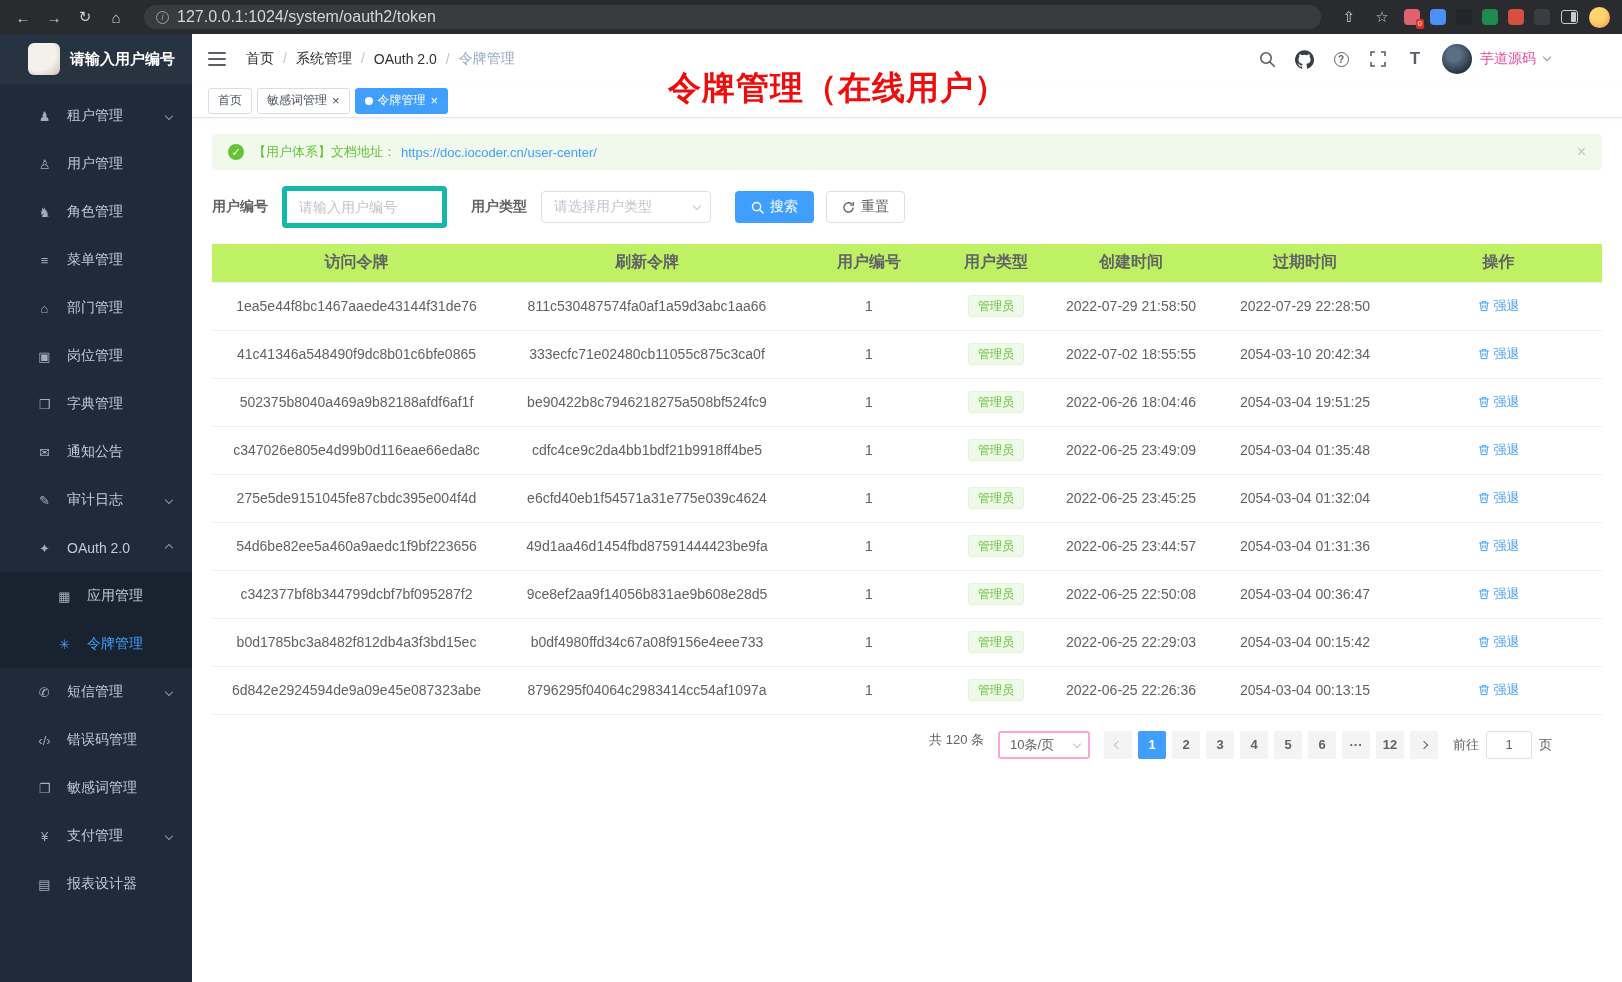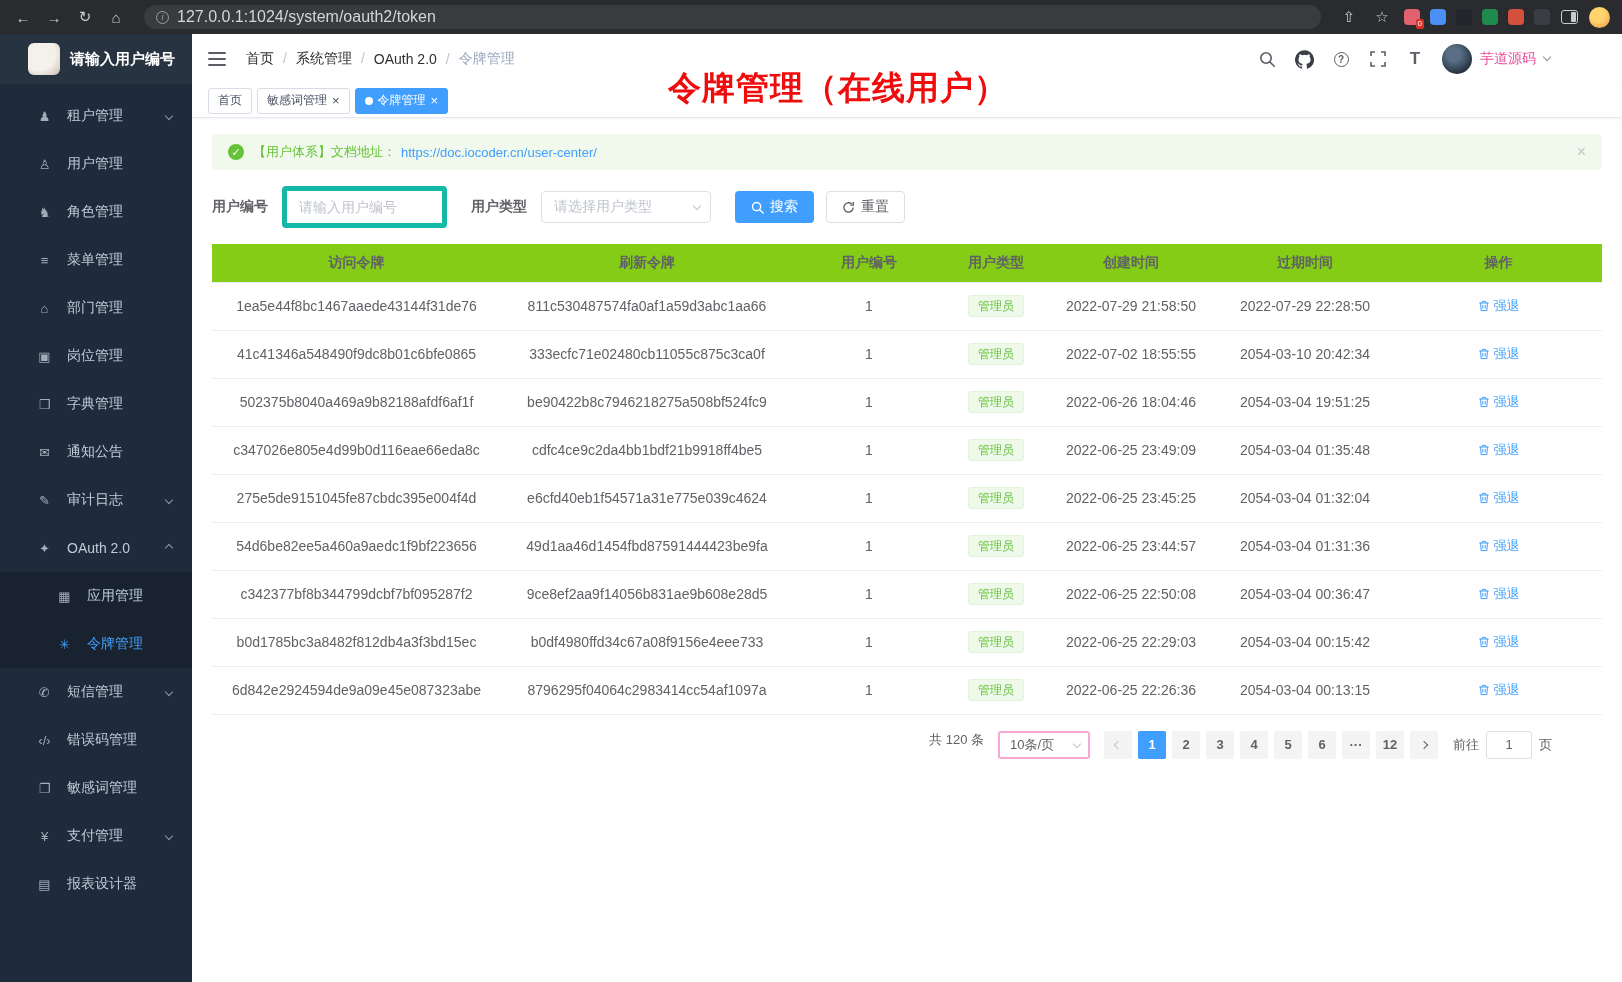--- a/index.html
+++ b/index.html
@@ -80,21 +80,21 @@
   .f-input::placeholder { color:#bfc4cc; }
   .f-select { width:170px; height:32px; border:1px solid #dcdfe6; border-radius:4px; padding:0 10px 0 12px; display:flex; align-items:center; justify-content:space-between; cursor:pointer; background:#fff; }
   .f-select > span { font-size:14px; color:#bfc4cc; }
   .f-select .chev { color:#c0c4cc; margin-top:-2px; }
   .ml24 { margin-left:24px; } .ml12 { margin-left:12px; }
   .btn { height:32px; border-radius:4px; display:inline-flex; align-items:center; gap:6px; padding:0 15px; font-size:14px; cursor:pointer; border:1px solid transparent; font-family:inherit; }
   .btn-primary { background:#409eff; color:#fff; }
   .btn-default { background:#fff; border-color:#dcdfe6; color:#606266; }
 
   .data-table { width:100%; border-collapse:collapse; table-layout:fixed; }
-  .data-table th { height:38px; background:#84cc16; color:#606266; font-size:14px; font-weight:700; border-bottom:1px solid #ebeef5; text-align:center; }
+  .data-table th { height:38px; background:#bef264; color:#606266; font-size:16px; font-weight:700; border-bottom:1px solid #ebeef5; text-align:center; }
   .data-table td { height:48px; text-align:center; font-size:14px; color:#606266; border-bottom:1px solid #ebeef5; white-space:nowrap; overflow:hidden; }
   .tag-success { display:inline-block; padding:0 9px; height:22px; line-height:20px; background:#eff9ea; border:1px solid #e1f3d8; border-radius:3px; color:#67c23a; font-size:12px; }
   .force-logout { color:#409eff; font-size:13px; display:inline-flex; align-items:center; gap:4px; cursor:pointer; }
 
   .pagination { margin-top:16px; display:flex; align-items:flex-start; justify-content:flex-end; padding-right:50px; font-size:13px; color:#606266; }
   .pg-total { margin-right:14px; }
   .pg-size { width:92px; height:28px; border:2px solid #f9a8d4; border-radius:3px; display:flex; align-items:center; justify-content:space-between; padding:0 8px 0 10px; cursor:pointer; background:#fff; }
   .pg-size .chev { color:#c0c4cc; margin-top:-2px; }
   .pg-size > span { font-size:13px; color:#606266; }
   .pg-btn { min-width:28px; height:28px; background:#f4f4f5; border:none; border-radius:2px; margin:0 3px; color:#606266; font-size:13px; font-weight:600; display:inline-flex; align-items:center; justify-content:center; cursor:pointer; font-family:inherit; }

